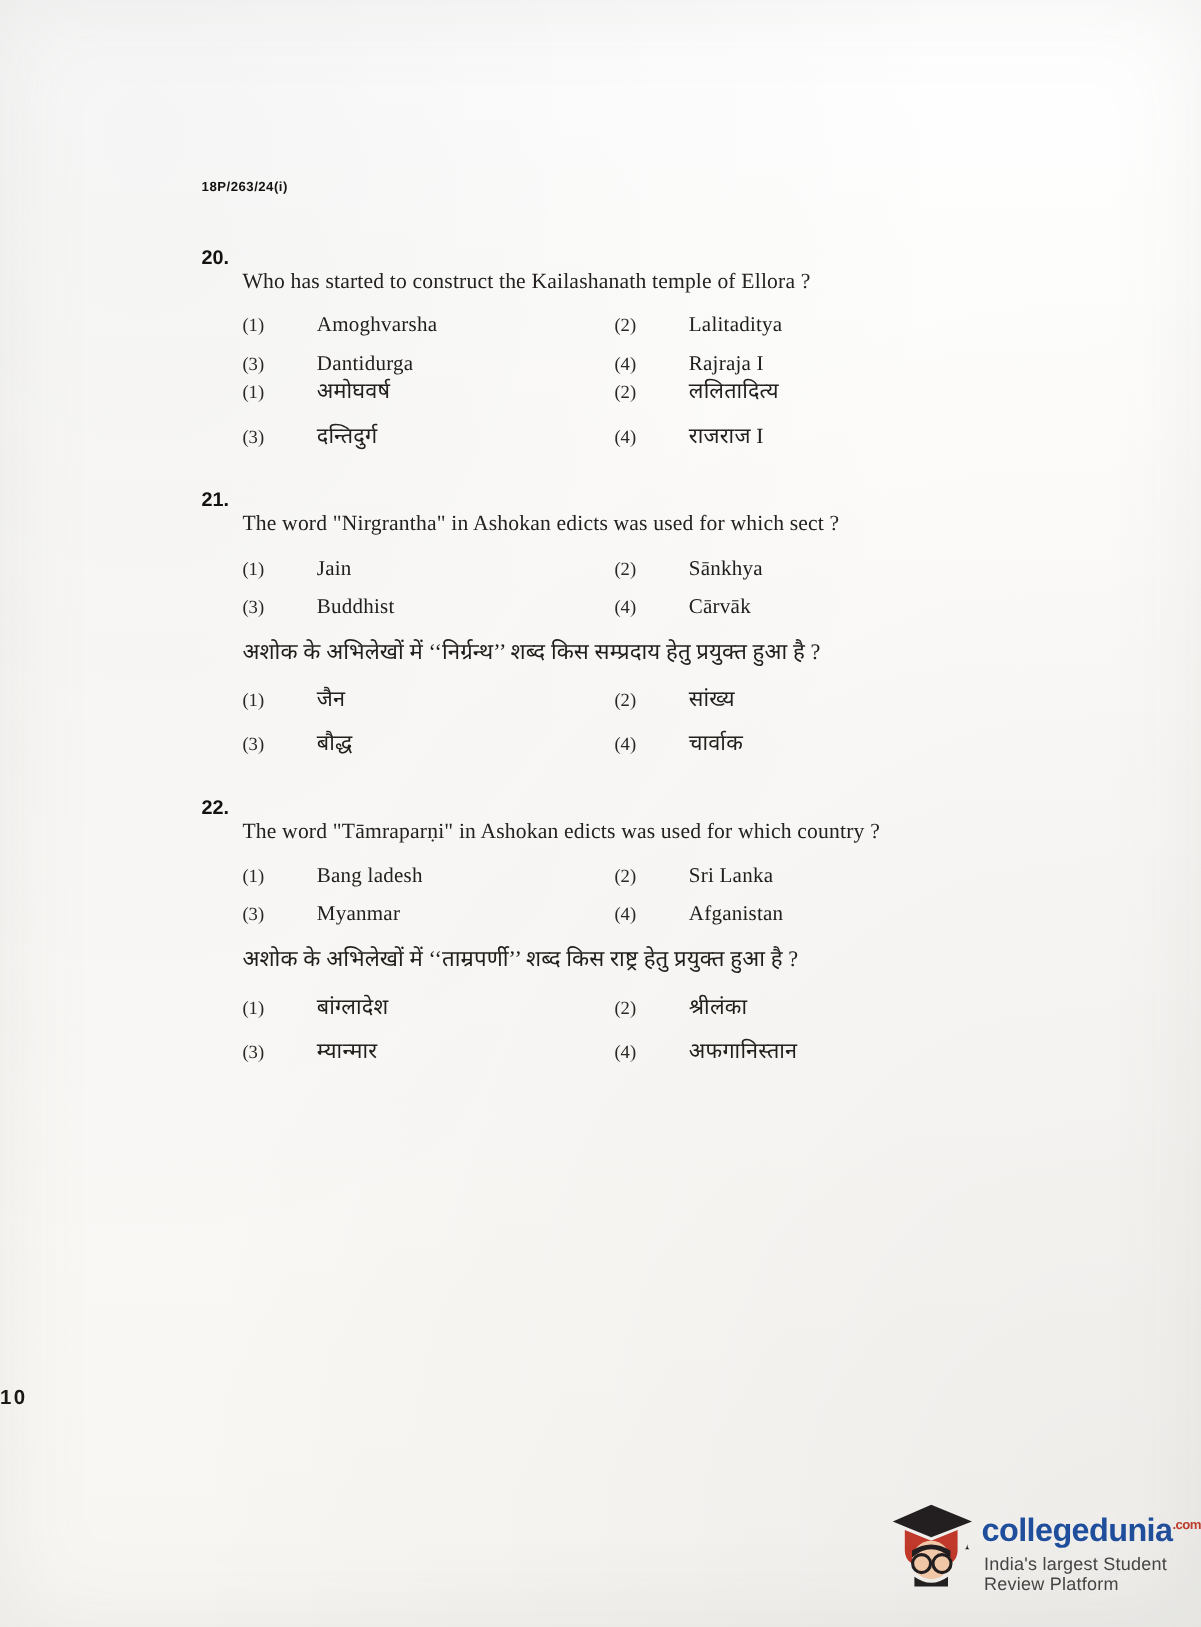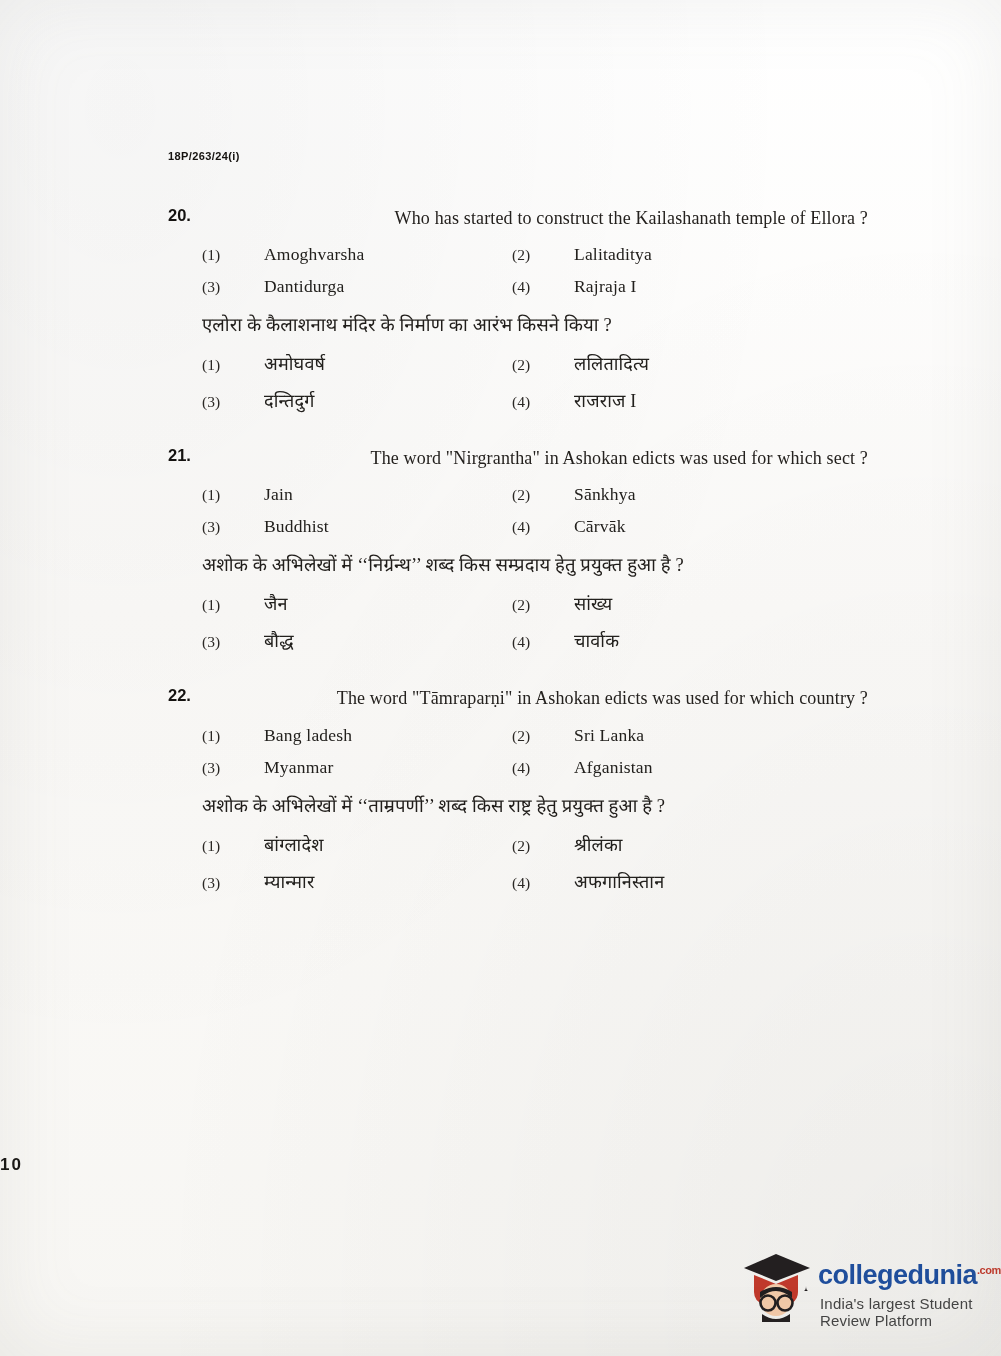--- a/index.html
+++ b/index.html
@@ -45,35 +45,35 @@
     color: #15120f;
     margin-bottom: 44px;
   }
   .question-block {
     margin-bottom: 34px;
   }
   .q-head {
     display: flex;
     align-items: flex-start;
     margin-bottom: 14px;
-    justify-content: space-between;
   }
   .q-num {
     font-family: "Liberation Sans", sans-serif;
     font-weight: bold;
     font-size: 16.5px;
     width: 34px;
     flex: 0 0 34px;
     color: #141210;
   }
   .q-text {
     font-size: 18px;
     line-height: 1.35;
     color: #24211e;
     letter-spacing: 0.15px;
+    margin-top: 16px;
   }
   .q-text-hi {
     font-size: 18.5px;
     line-height: 1.4;
     color: #201d1a;
     margin: 16px 0 12px 34px;
     letter-spacing: 0.1px;
   }
   .options {
     margin-left: 34px;
@@ -188,21 +188,20 @@
         </div>
         <div class="opt">
           <span class="opt-key">(3)</span>
           <span class="opt-val">Dantidurga</span>
         </div>
         <div class="opt">
           <span class="opt-key">(4)</span>
           <span class="opt-val">Rajraja I</span>
         </div>
       </div>
-      <div class="q-text-hi">एलोरा के कैलाशनाथ मंदिर के निर्माण का आरंभ किसने किया ?</div>
       <div class="options hindi">
         <div class="opt hi">
           <span class="opt-key">(1)</span>
           <span class="opt-val">अमोघवर्ष</span>
         </div>
         <div class="opt hi">
           <span class="opt-key">(2)</span>
           <span class="opt-val">ललितादित्य</span>
         </div>
         <div class="opt hi">

